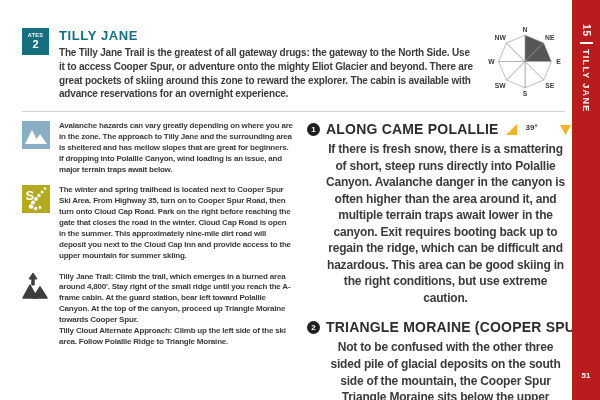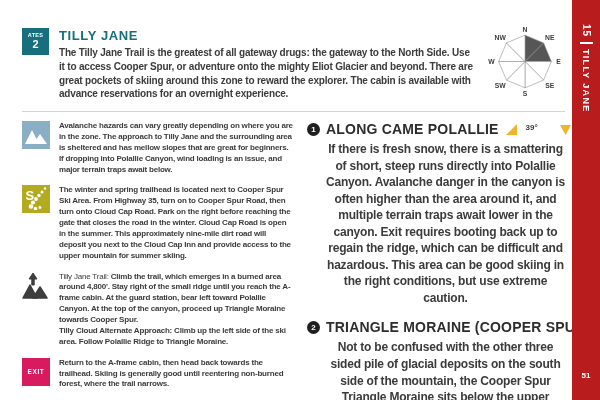--- a/index.html
+++ b/index.html
@@ -140,33 +140,25 @@
             <svg class="icon-square" viewBox="0 0 28 28">
               <g fill="#3d3d3d" stroke="#3d3d3d" stroke-linejoin="round">
                 <polygon points="11,1 15,7 7,7"></polygon>
                 <rect x="9.8" y="6" width="2.4" height="7"></rect>
                 <polygon points="1,26 8,13 15,26" stroke-width="1.5"></polygon>
                 <polygon points="11,26 18,15 25,26" stroke-width="1.5"></polygon>
               </g>
             </svg>
           </div>
           <div class="body-text">
-            <span style="font-weight:400">Tilly Jane Trail:</span><span> Climb the trail, which emerges in a burned area around 4,800'. Stay right of the small ridge until you reach the A-frame cabin. At the guard station, bear left toward Polallie Canyon. At the top of the canyon, proceed up Triangle Moraine towards Cooper Spur.</span><br>
+            <span style="font-weight:700">Tilly Jane Trail:</span><span> Climb the trail, which emerges in a burned area around 4,800'. Stay right of the small ridge until you reach the A-frame cabin. At the guard station, bear left toward Polallie Canyon. At the top of the canyon, proceed up Triangle Moraine towards Cooper Spur.</span><br>
             <span style="font-weight:700">Tilly Cloud Alternate Approach:</span><span> Climb up the left side of the ski area. Follow Polallie Ridge to Triangle Moraine.</span>
           </div>
         </div>
 
-        <div class="block">
-          <div class="block-icon">
-            <div class="exit-square">
-              <span>EXIT</span>
-            </div>
-          </div>
-          <div class="body-text">Return to the A-frame cabin, then head back towards the trailhead. Skiing is generally good until reentering non-burned forest, where the trail narrows.</div>
-        </div>
 
       </div>
 
       <div class="right-col">
 
         <div class="run">
           <div class="run-header">
             <span class="run-number">1</span>
             <span class="run-name">ALONG CAME POLALLIE</span>
             <span class="run-stats">

